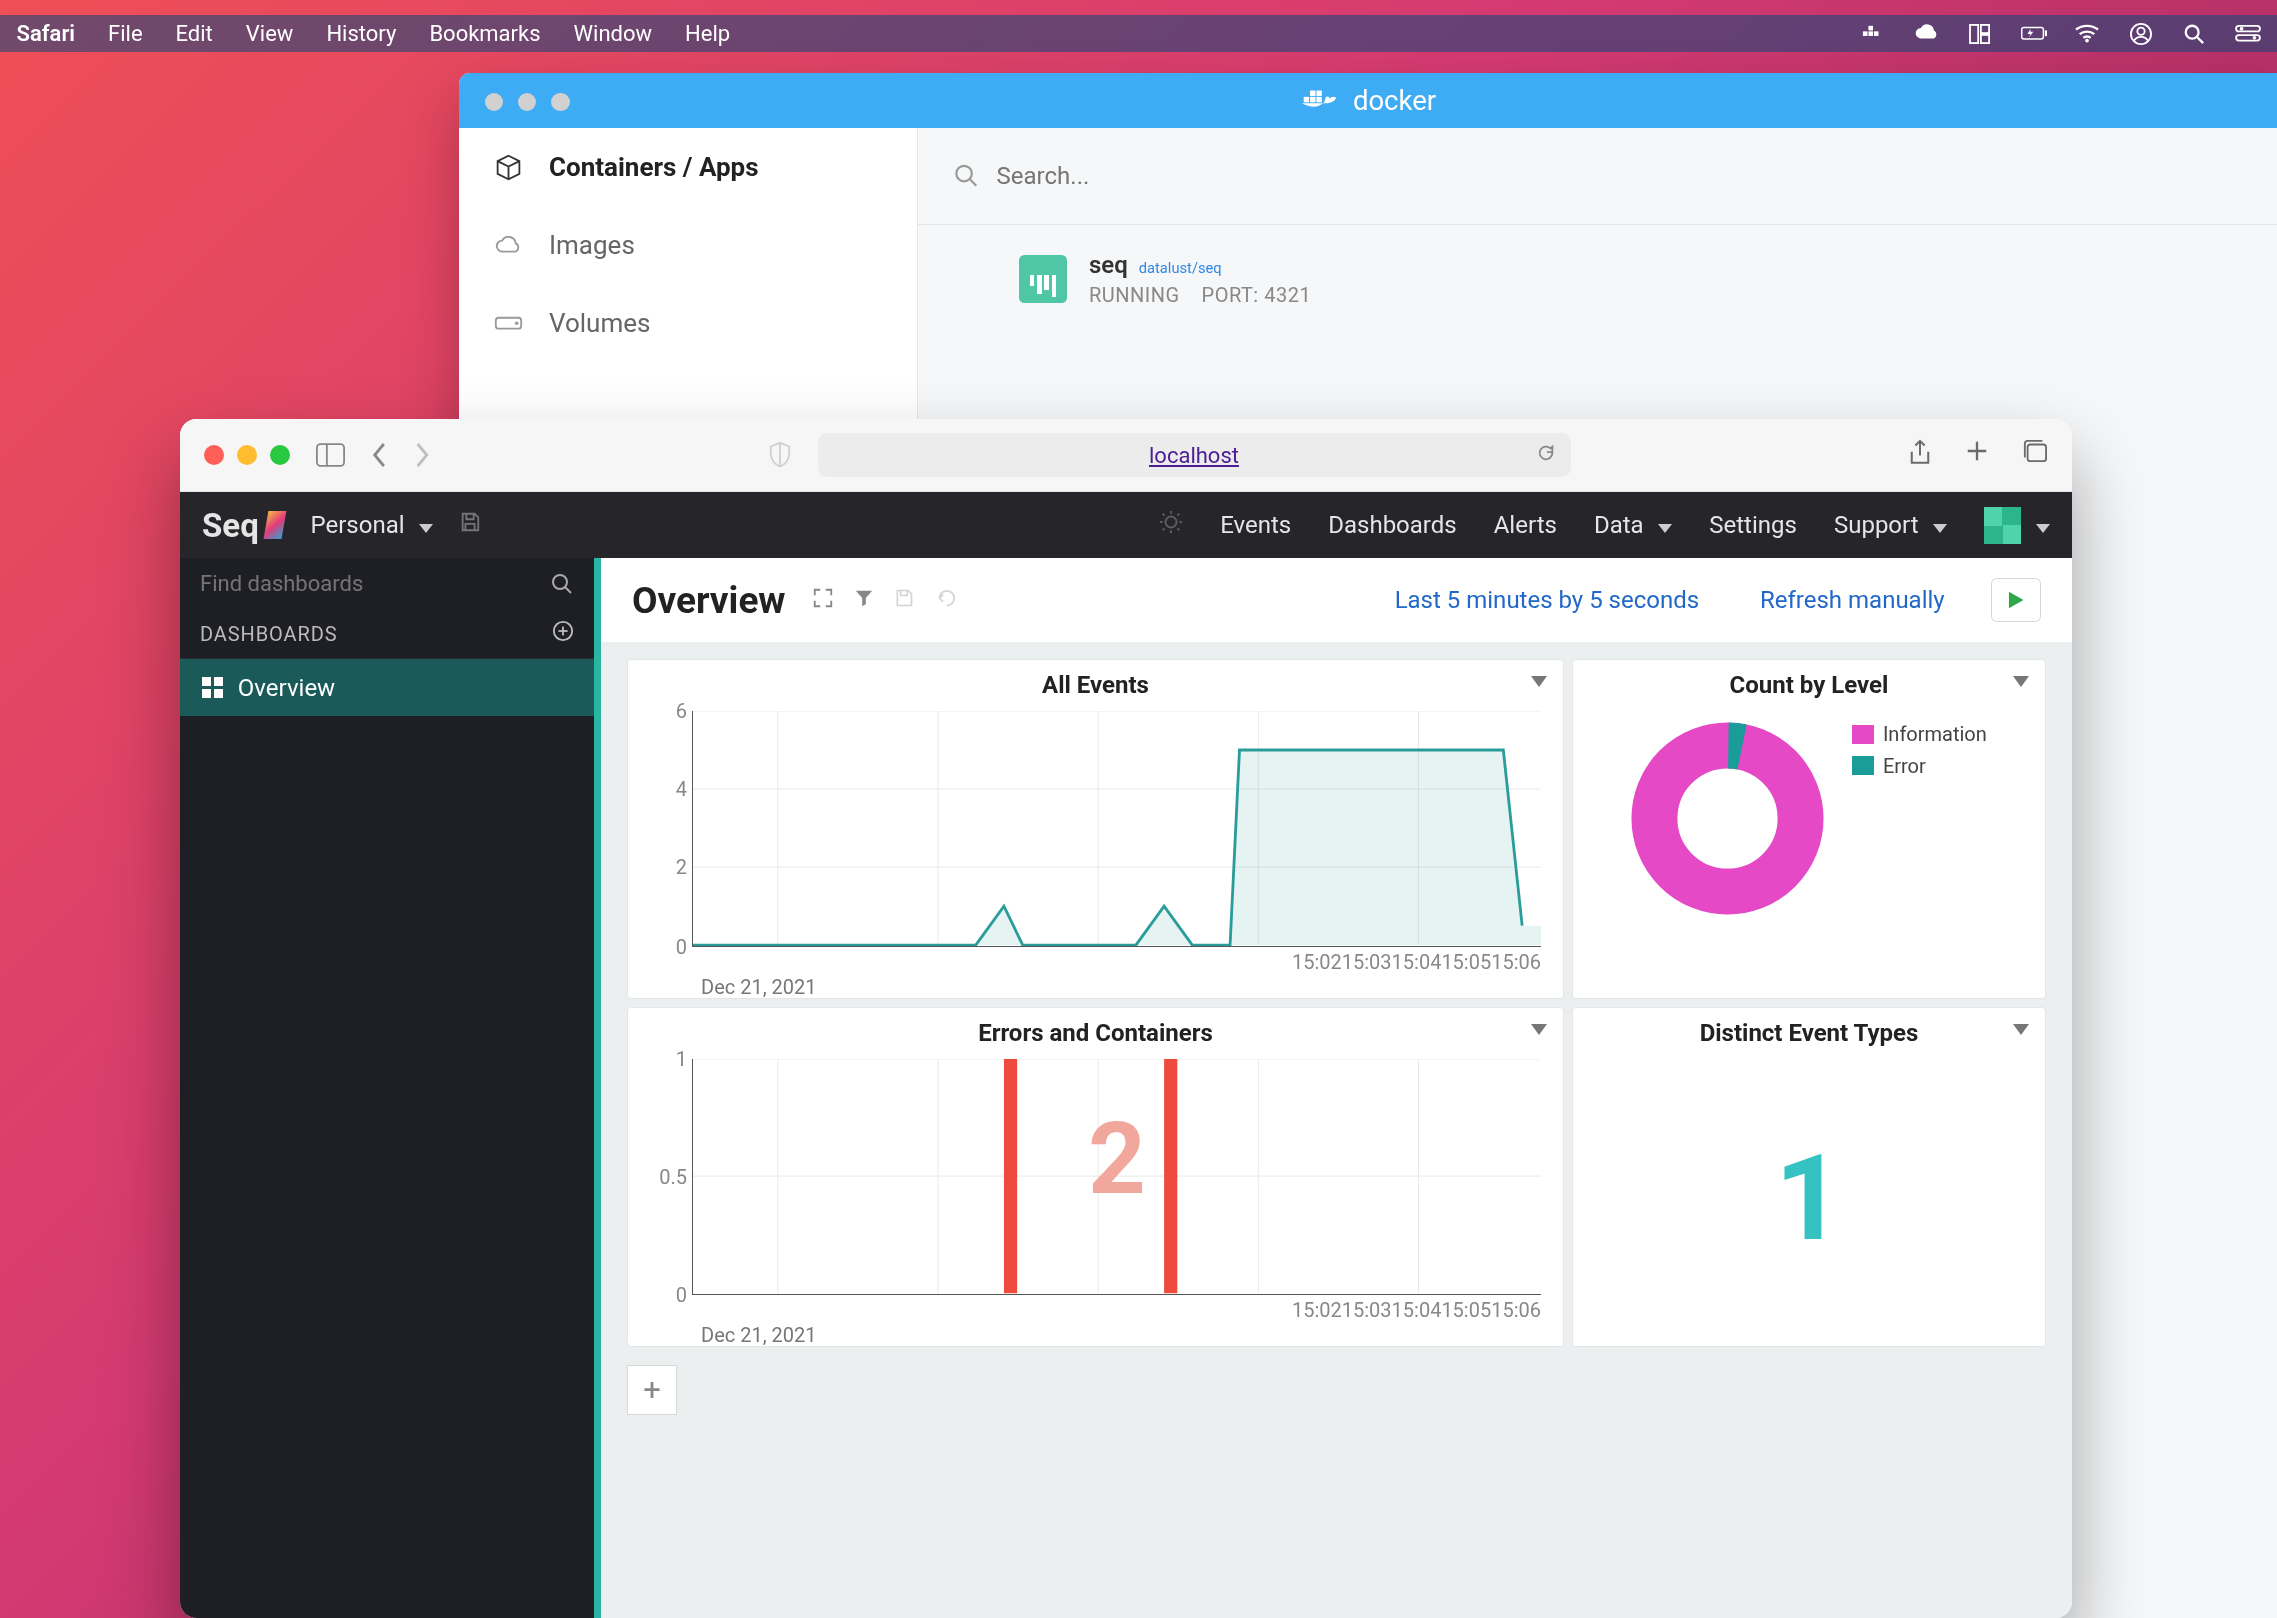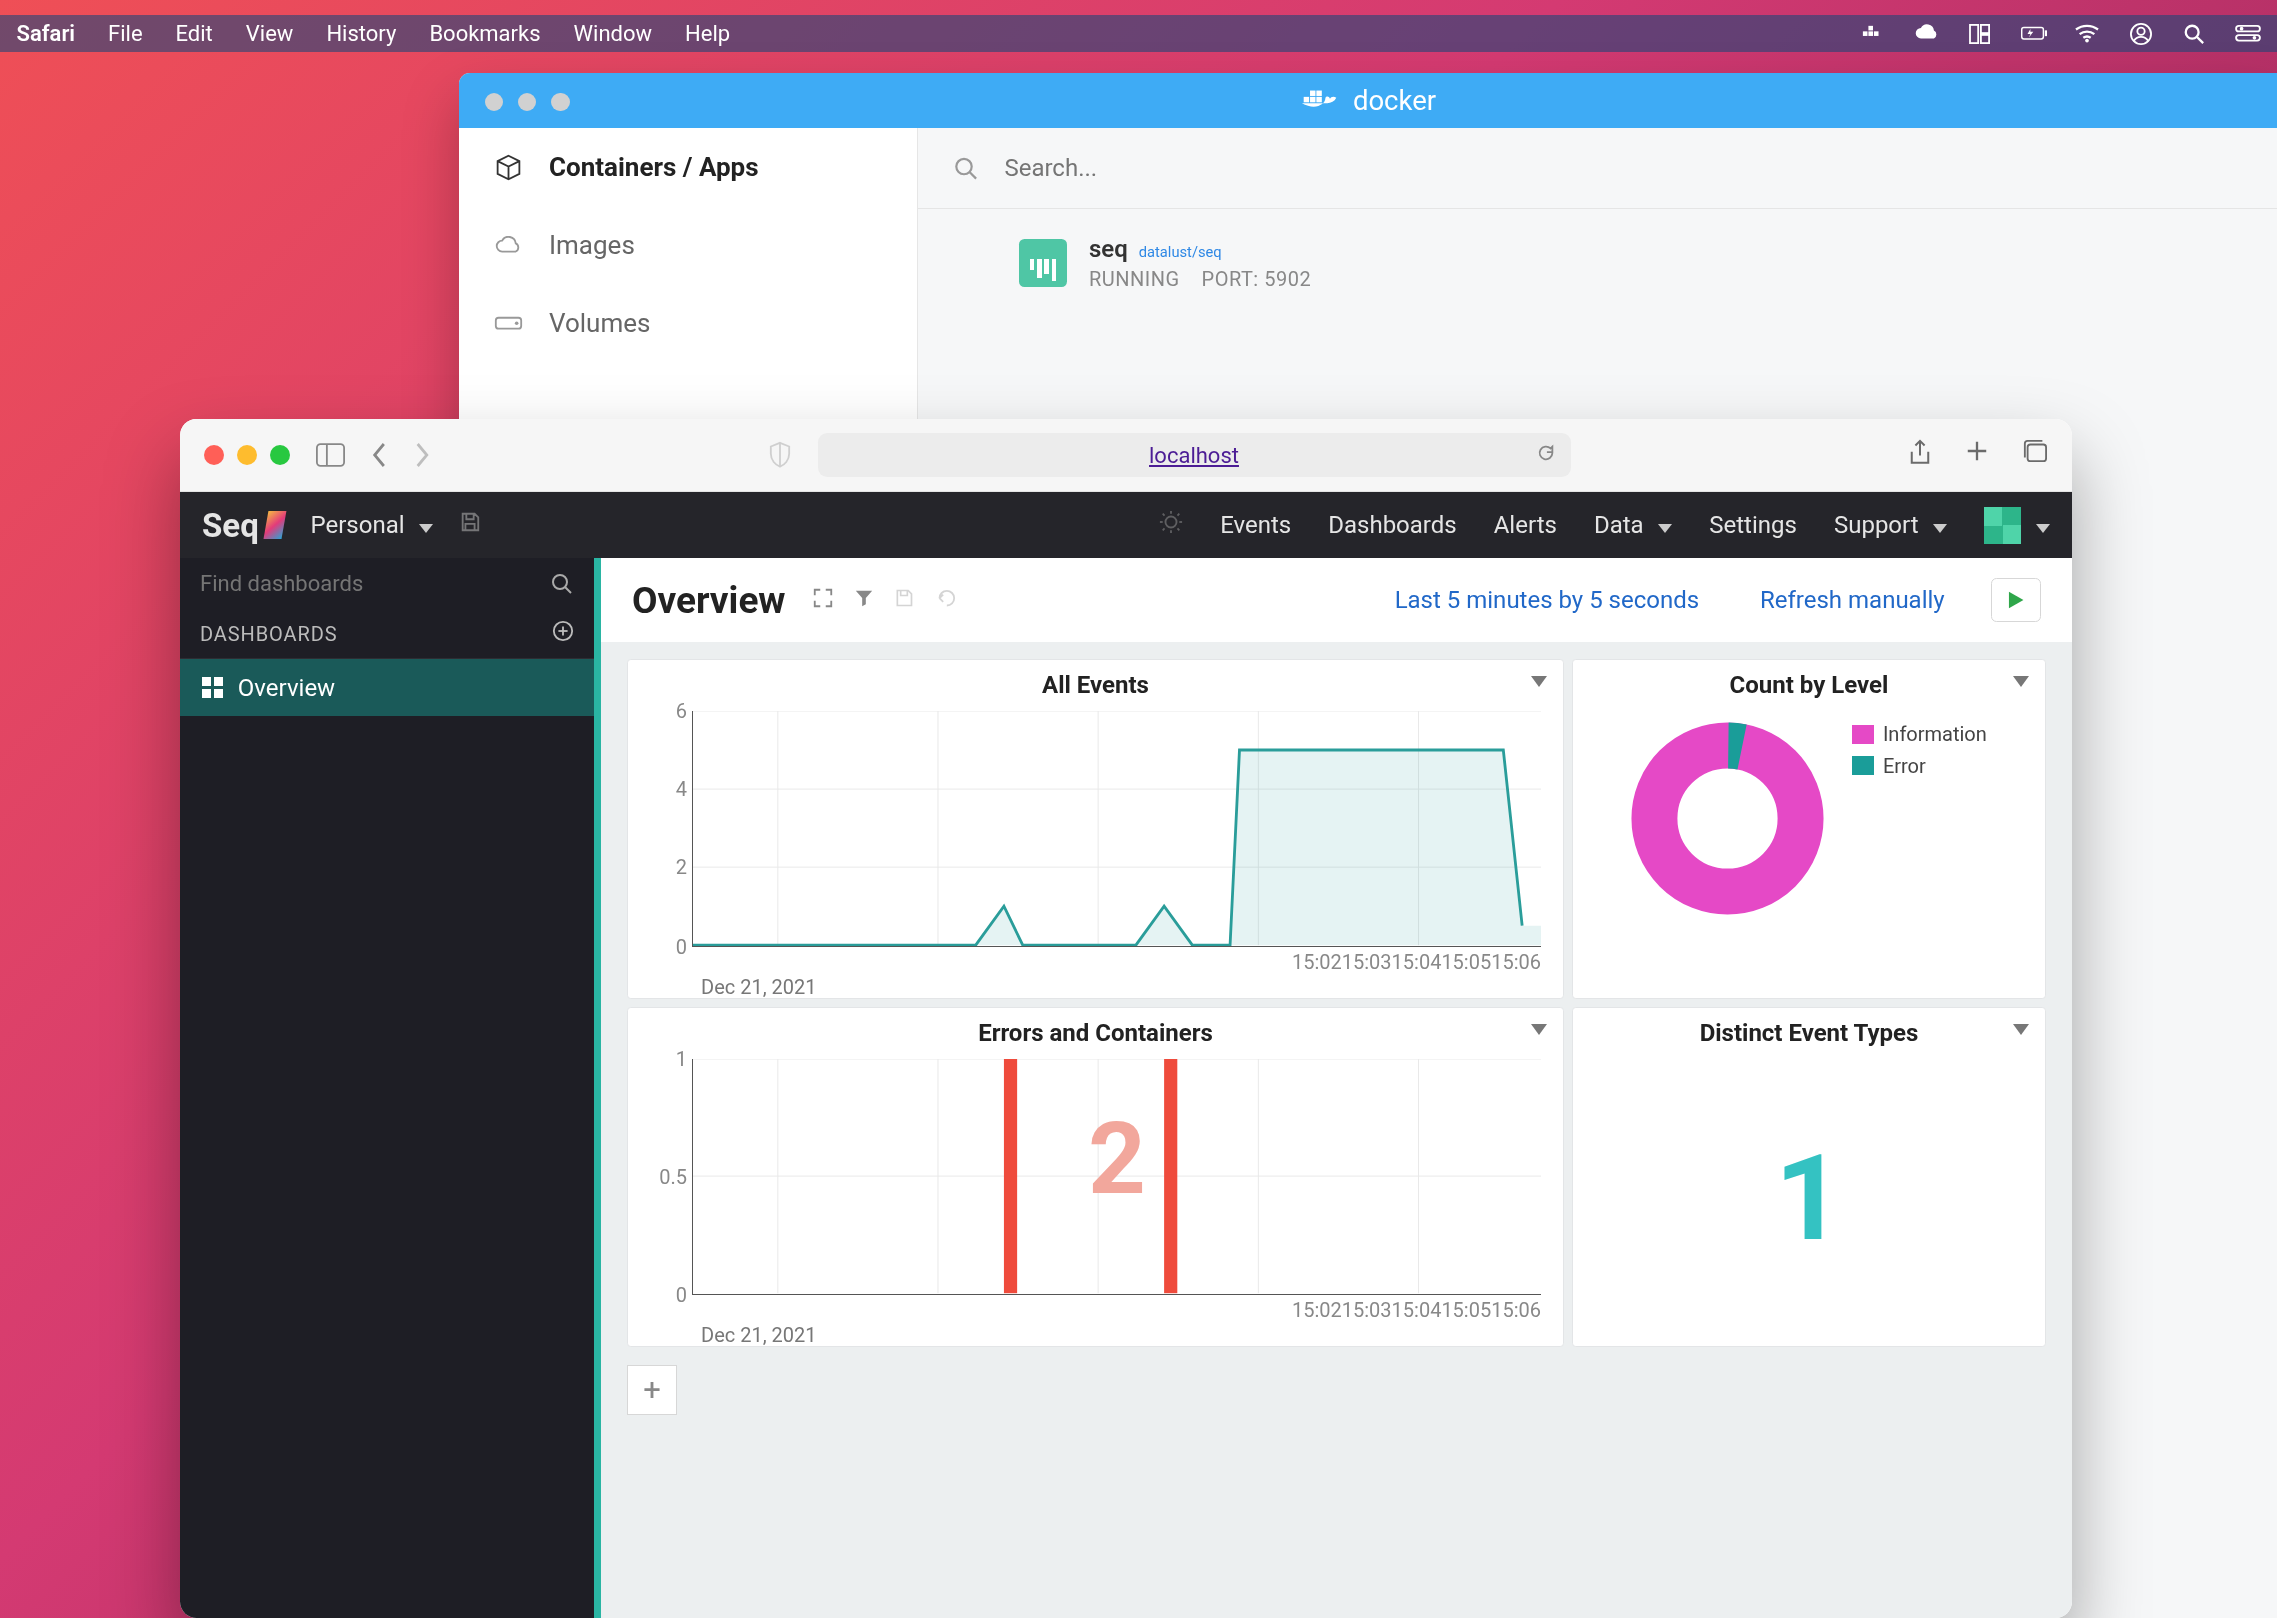--- a/index.html
+++ b/index.html
@@ -29,21 +29,21 @@
   height: 55px; background: #3eabf5; display: flex; align-items: center; position: relative;
 }
 .traffic { position: absolute; left: 26px; top: 20px; display: flex; gap: 14.7px; }
 .traffic span { width: 18.4px; height: 18.4px; border-radius: 50%; background: #d1d1d1; }
 .docker-brand { margin: 0 auto; display: flex; align-items: center; gap: 13px; color: #fff; font-size: 27.5px; }
 .docker-body { display: flex; height: calc(100% - 55px); }
 .docker-sidebar { width: 459px; background: #fff; border-right: 0.9px solid #e6e6e6; }
 .docker-sidebar .item { display: flex; align-items: center; gap: 26px; padding: 24px 35px; font-size: 26px; color: #666; }
 .docker-sidebar .item.active { font-weight: 700; color: #222; }
 .docker-main { flex: 1; background: #f6f7f8; }
-.docker-search { padding: 26px 35px; border-bottom: 0.9px solid #e5e5e5; display: flex; align-items: flex-end; gap: 25px; }
+.docker-search { padding: 34px 35px; border-bottom: 0.9px solid #e5e5e5; display: flex; align-items: flex-start; gap: 17px; }
 .docker-search input { border: none; background: transparent; font-size: 24px; color: #888; outline: none; width: 100%; }
 .container-row { display: flex; align-items: center; gap: 22px; padding: 26px 101px; }
 .container-row .cicon { width: 48px; height: 48px; background: #4fc6a5; border-radius: 5.5px; display:flex; align-items:flex-end; justify-content:center; }
 .container-row .cicon .bars { display:flex; gap:2.8px; padding-bottom:5.5px;}
 .container-row .cicon .bars span{ width:4.6px; background:#fff; }
 .container-row .txt .name { font-size: 24px; color: #333; font-weight: 600; }
 .container-row .txt .sub  { font-size: 20px; color: #888; letter-spacing: 0.5px; margin-top:3.7px;}
 .container-row .txt .link { color: #2e88e5; font-weight: 400; margin-left: 7.3px; }
 
 
@@ -256,21 +256,21 @@
               </div>
           </div>
           <div class="txt">
             <div>
               <span class="name">seq</span>
               <span class="link">datalust/seq</span>
             </div>
             <div class="sub">
               <span>RUNNING</span>
               &nbsp;&nbsp;
-              <span>PORT: 5902</span>
+              <span>PORT: 4321</span>
             </div>
           </div>
         </div>
       </div>
     </div>
   </div>
 
   <div class="safari-window">
     <div class="safari-toolbar">
       <div class="traffic2">

